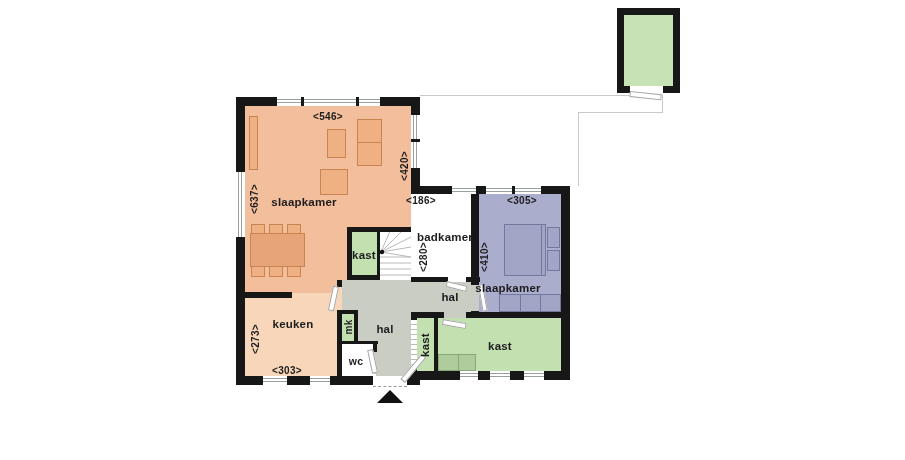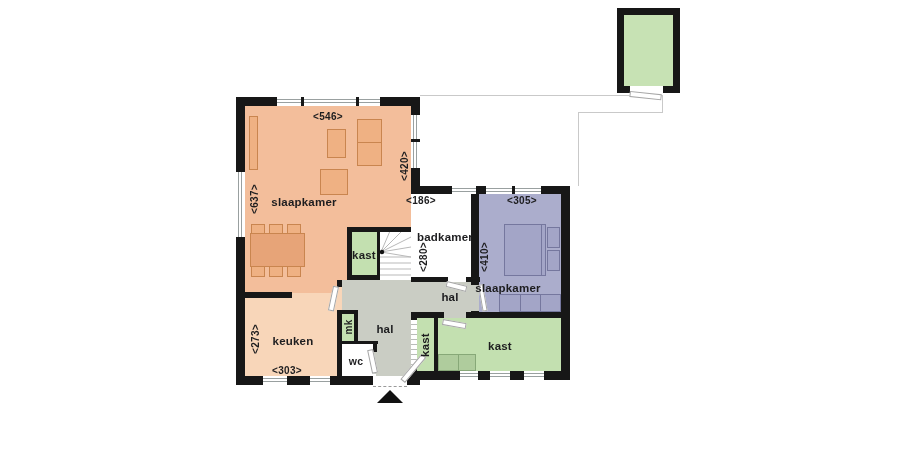--- a/index.html
+++ b/index.html
@@ -149,21 +149,21 @@
   <div class="fp" style="left:499px;top:294px;width:62px;height:18px">
     <div style="position:absolute;left:20px;top:0;height:100%;border-left:1px solid #75779E"></div>
     <div style="position:absolute;left:40px;top:0;height:100%;border-left:1px solid #75779E"></div>
   </div>
 
   <div class="fg" style="left:438px;top:354px;width:38px;height:17px">
     <div style="position:absolute;left:19px;top:0;height:100%;border-left:1px solid #87A878"></div>
   </div>
 
   <div class="lbl" style="left:304px;top:202px">slaapkamer</div>
-  <div class="lbl" style="left:293px;top:341px">keuken</div>
+  <div class="lbl" style="left:293px;top:324px">keuken</div>
   <div class="lbl" style="left:445px;top:237px">badkamer</div>
   <div class="lbl" style="left:508px;top:288px">slaapkamer</div>
   <div class="lbl" style="left:385px;top:329px">hal</div>
   <div class="lbl" style="left:450px;top:297px">hal</div>
   <div class="lbl" style="left:364px;top:255px">kast</div>
   <div class="lbl rot" style="left:425px;top:345px">kast</div>
   <div class="lbl" style="left:500px;top:346px">kast</div>
   <div class="lbl" style="left:356px;top:361px;font-size:10.5px">wc</div>
   <div class="lbl rot" style="left:348px;top:327px;font-size:10px">mk</div>
 

